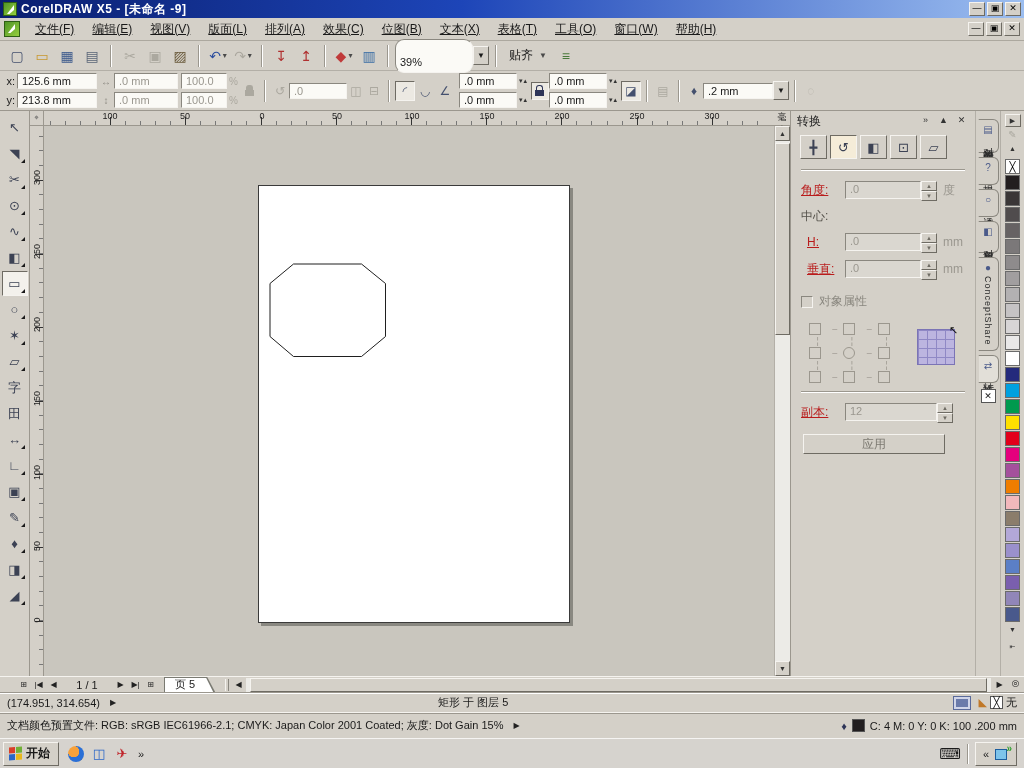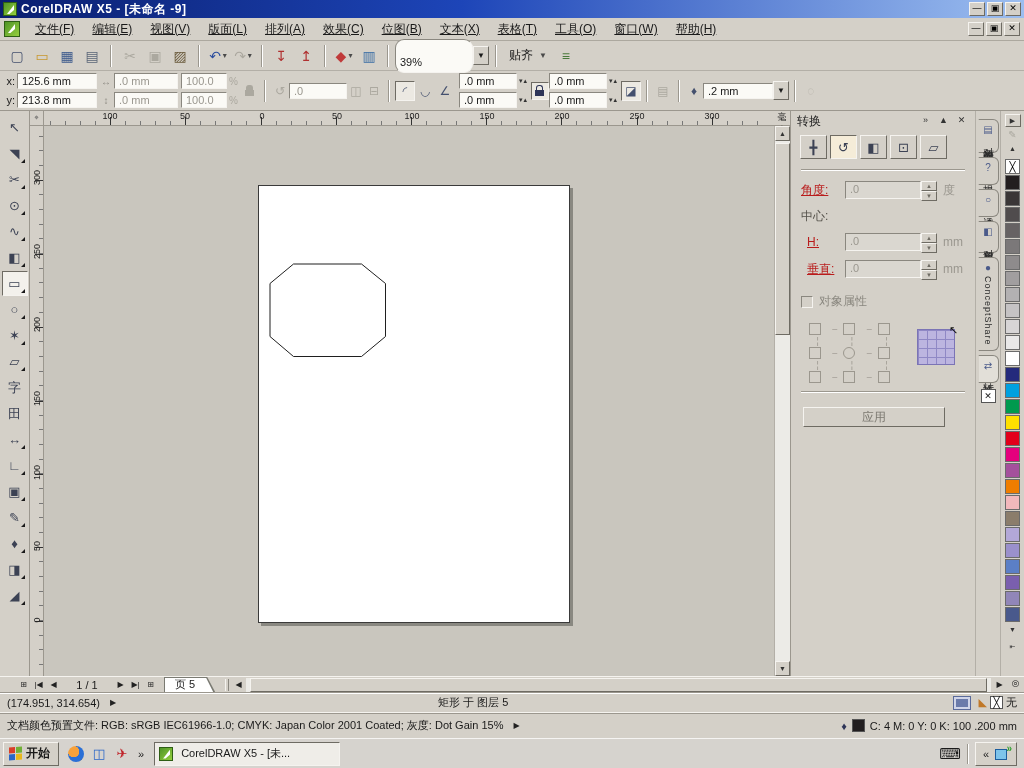--- a/index.html
+++ b/index.html
@@ -553,20 +553,28 @@
           <span class="adash">¦</span>
           <span class="acell"></span>
           <span class="adash">–</span>
           <span class="acell"></span>
           <span class="adash">–</span>
           <span class="acell"></span>
         </div>
       <div class="preview"></div>
     </div>
     <div class="dk-hr"></div>
+    <div class="dk-row">
+      <span class="dk-lab">副本:</span>
+      <span class="dk-field" style="width:92px">12</span>
+      <span class="dk-spin">
+          <span>▲</span>
+          <span>▼</span>
+        </span>
+    </div>
     <div class="apply-btn">应用</div>
   </div>
 
   <div class="tabstrip" id="tabstrip">
       <div class="dtab">
         <span class="dtab-ico">▤</span>
         <span class="dtab-label">对象管理器</span>
       </div>
       <div class="dtab">
         <span class="dtab-ico">?</span>
@@ -660,21 +668,21 @@
   <span class="st-right">
     <span class="monitor-ico"></span>
     <span class="fillwrap">
       <span class="bucket-ico">◣</span>
       <span class="mini-swatch none">╳</span>
       <span>无</span>
     </span>
   </span>
 </div>
 <div class="status2">
-  <span>文档颜色预置文件: RGB: sRGB IEC61966-1.0; CMYK: Japan Color 2001 Coated; 灰度: Dot Gain 15%</span>
+  <span>文档颜色预置文件: RGB: sRGB IEC61966-2.1; CMYK: Japan Color 2001 Coated; 灰度: Dot Gain 15%</span>
   <span class="st-arrow">▶</span>
   <span class="st-right">
     <span class="pen-ico">♦</span>
     <span class="mini-swatch" style="background:#221e1f"></span>
     <span>C: 4 M: 0 Y: 0 K: 100   .200 mm</span>
   </span>
 </div>
 
 <div class="taskbar">
   <div class="start-btn">
@@ -687,24 +695,20 @@
     <span>开始</span>
   </div>
   <div class="ql">
     <span class="ql-ico">
         <span class="wmp"></span>
       </span>
     <span class="ql-ico" style="color:#2a66c8">◫</span>
     <span class="ql-ico" style="color:#c0242a">✈</span>
     <span class="chevron">»</span>
   </div>
-  <div class="task-btn">
-    <span class="app-icon"></span>
-    <span>CorelDRAW X5 - [未...</span>
-  </div>
   <div class="tray">
     <span class="kbd-ico">⌨</span>
     <span class="tray-sep"></span>
     <div class="tray-box">
       <span class="chevron">«</span>
       <span class="net-ico"></span>
     </div>
   </div>
 </div>
 

